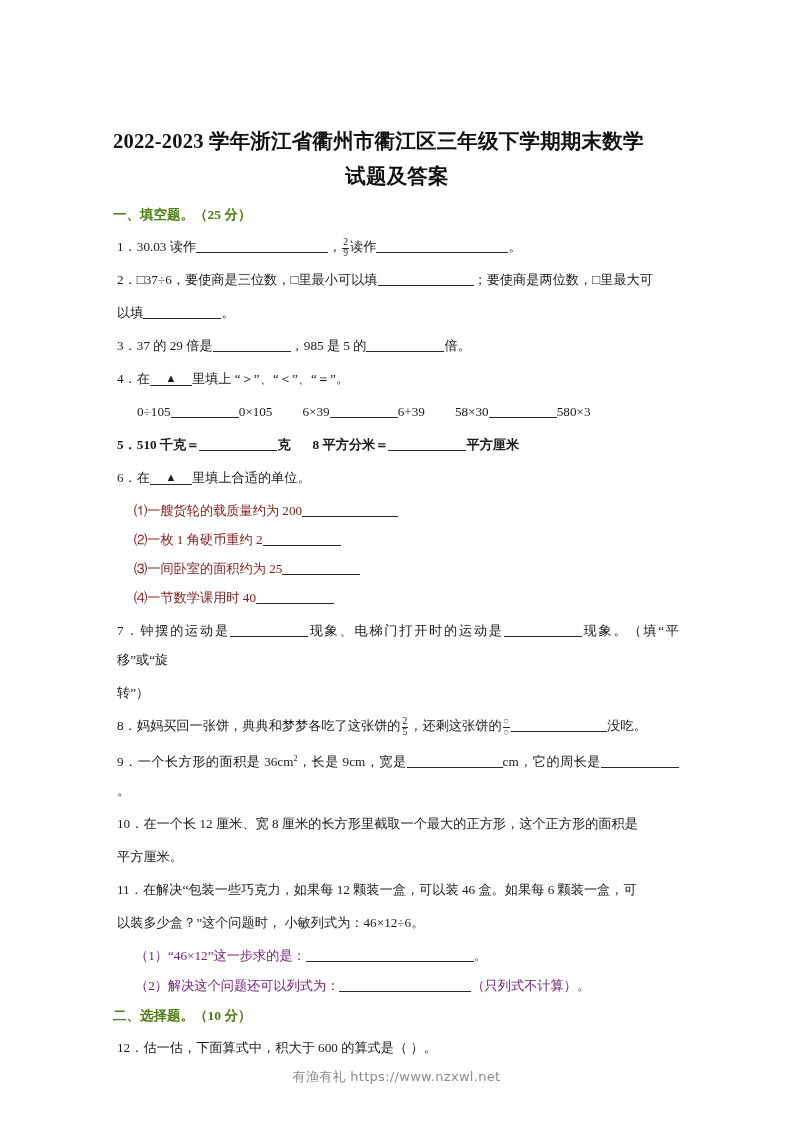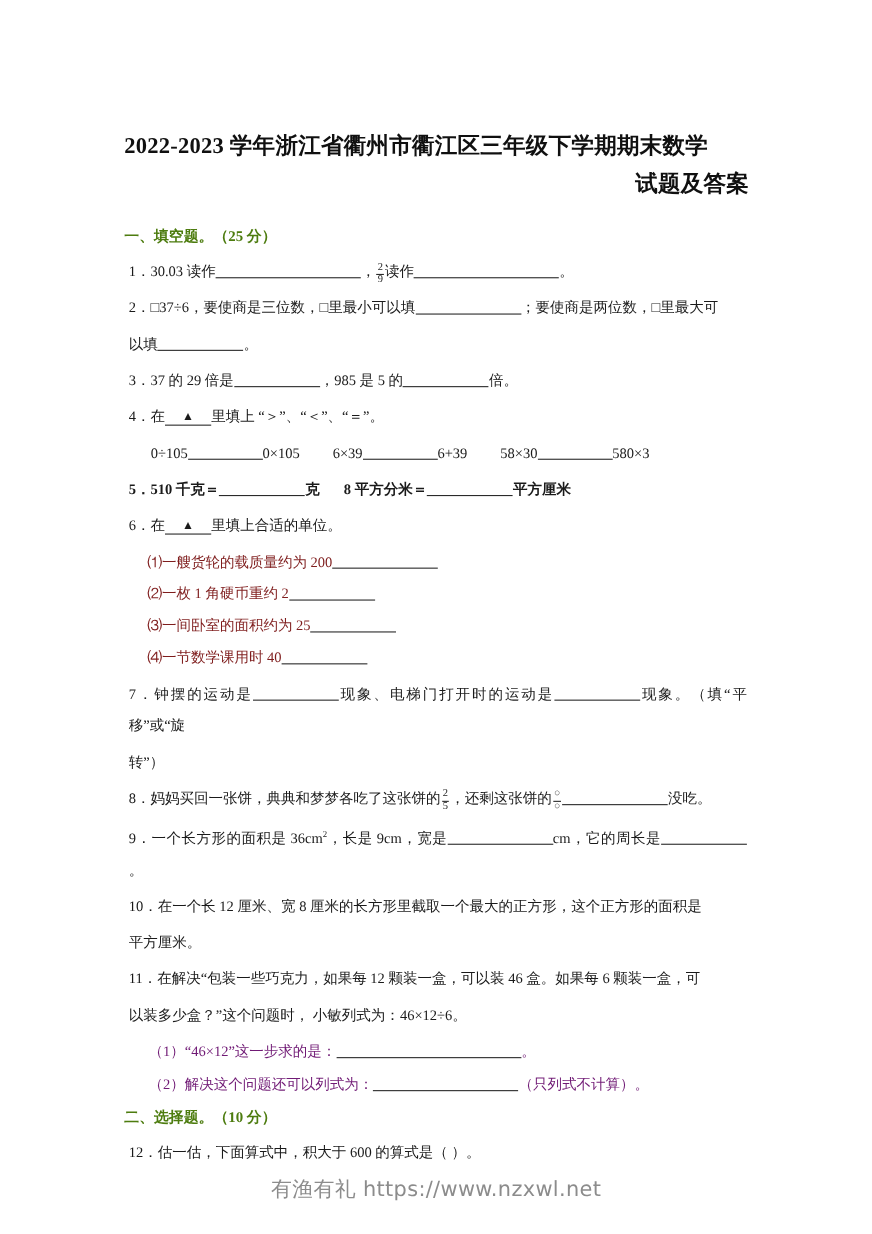--- a/index.html
+++ b/index.html
@@ -17,33 +17,33 @@
   }
   .page {
     position: absolute;
     left: 0; top: 0;
     width: 793px;
     height: 1122px;
   }
   .title-block {
     position: absolute;
     left: 113px;
-    top: 116px;
+    top: 124px;
     width: 568px;
     text-align: center;
   }
   .title-line {
     font-size: 20.5px;
     font-weight: 700;
     letter-spacing: 0.2px;
     line-height: 35px;
     color: #101010;
   }
   .title-line.l1 { text-align: left; }
-  .title-line.l2 { text-align: right; }
+  .title-line.l2 { text-align: center; }
 
   .body-block {
     position: absolute;
     left: 113px;
     top: 200px;
     width: 570px;
   }
   .sec-head {
     font-size: 13.5px;
     font-weight: 700;
@@ -121,21 +121,21 @@
   }
   .unit-row { white-space: nowrap; font-weight: bold; }
   .unit-row .gap-s { display: inline-block; width: 22px; }
   .watermark {
     position: absolute;
     left: 0;
     top: 1068px;
     width: 793px;
     text-align: center;
     font-family: "DejaVu Sans", "Liberation Sans", sans-serif;
-    font-size: 19px;
+    font-size: 13px;
     color: #8c8c8c;
     letter-spacing: 0.3px;
   }
 </style>
 </head>
 <body>
 
 <div class="page">
 
   <div class="title-block">

